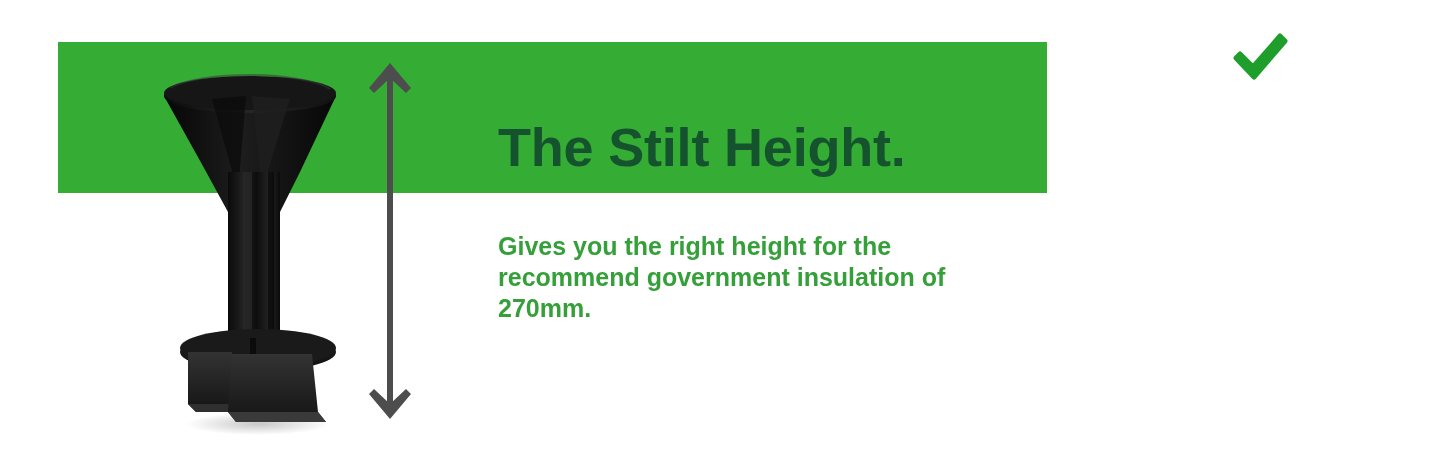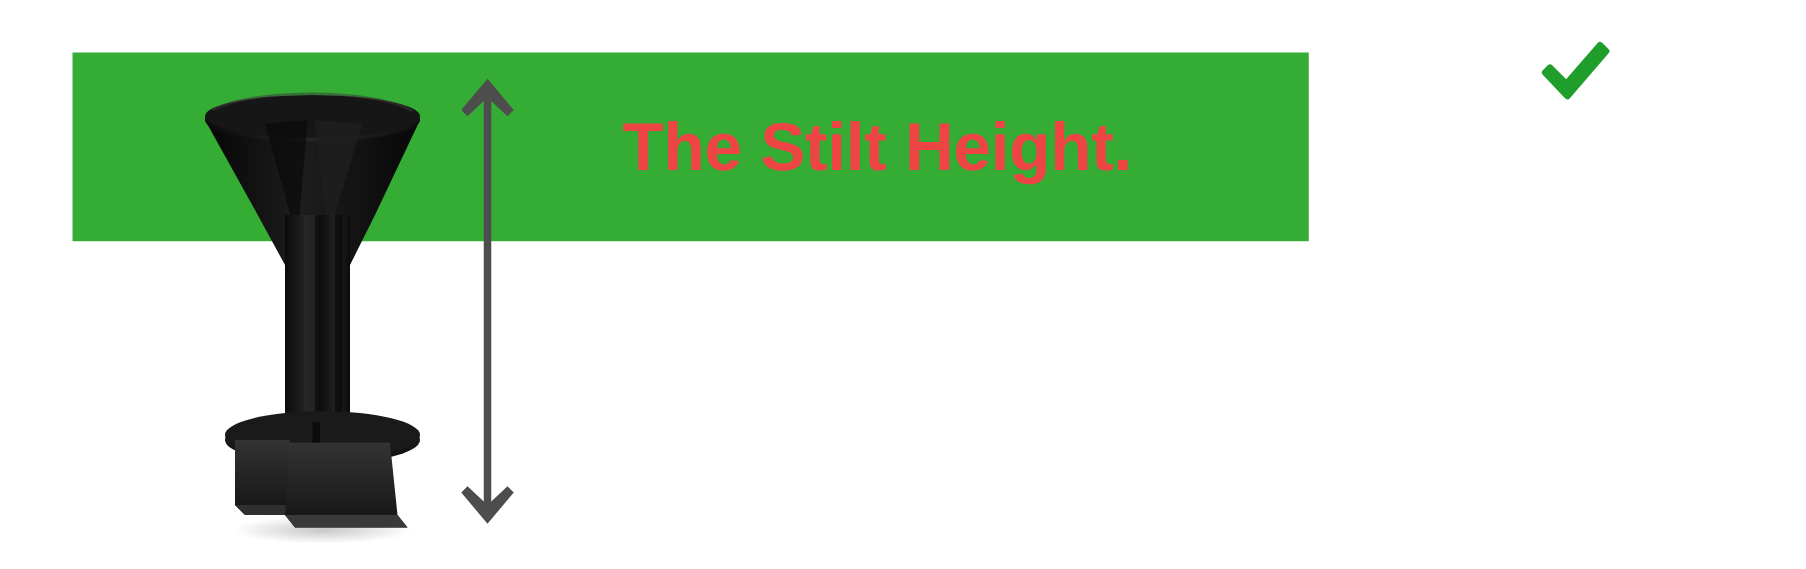--- a/index.html
+++ b/index.html
@@ -27,22 +27,22 @@
     top: 42px;
     width: 989px;
     height: 151px;
     background: #35ad35;
   }
 
   
   #headline {
     position: absolute;
     left: 498px;
-    top: 87px;
-    color: #ef4444;
+    top: 116px;
+    color: #14532d;
     font-size: 54px;
     font-weight: bold;
     letter-spacing: -0.2px;
     line-height: 62px;
     white-space: nowrap;
   }
 
   
   #subcopy {
     position: absolute;
@@ -99,20 +99,21 @@
 </style>
 </head>
 <body>
 
 <div id="banner">
 
   <div id="green-bar"></div>
 
   <div id="headline">The Stilt Height.</div>
 
+  <div id="subcopy">Gives you the right height for the recommend government insulation of 270mm.</div>
 
   <svg id="dim-arrow" viewBox="0 0 56 362" aria-hidden="true">
 
     <rect x="25" y="10" width="6" height="342" fill="#4d4d4d"></rect>
 
     <path d="M28 3 L49 28 L44 33 L28 18 L12 33 L7 28 Z" fill="#4d4d4d"></path>
 
     <path d="M28 359 L49 334 L44 329 L28 344 L12 329 L7 334 Z" fill="#4d4d4d"></path>
   </svg>
 

